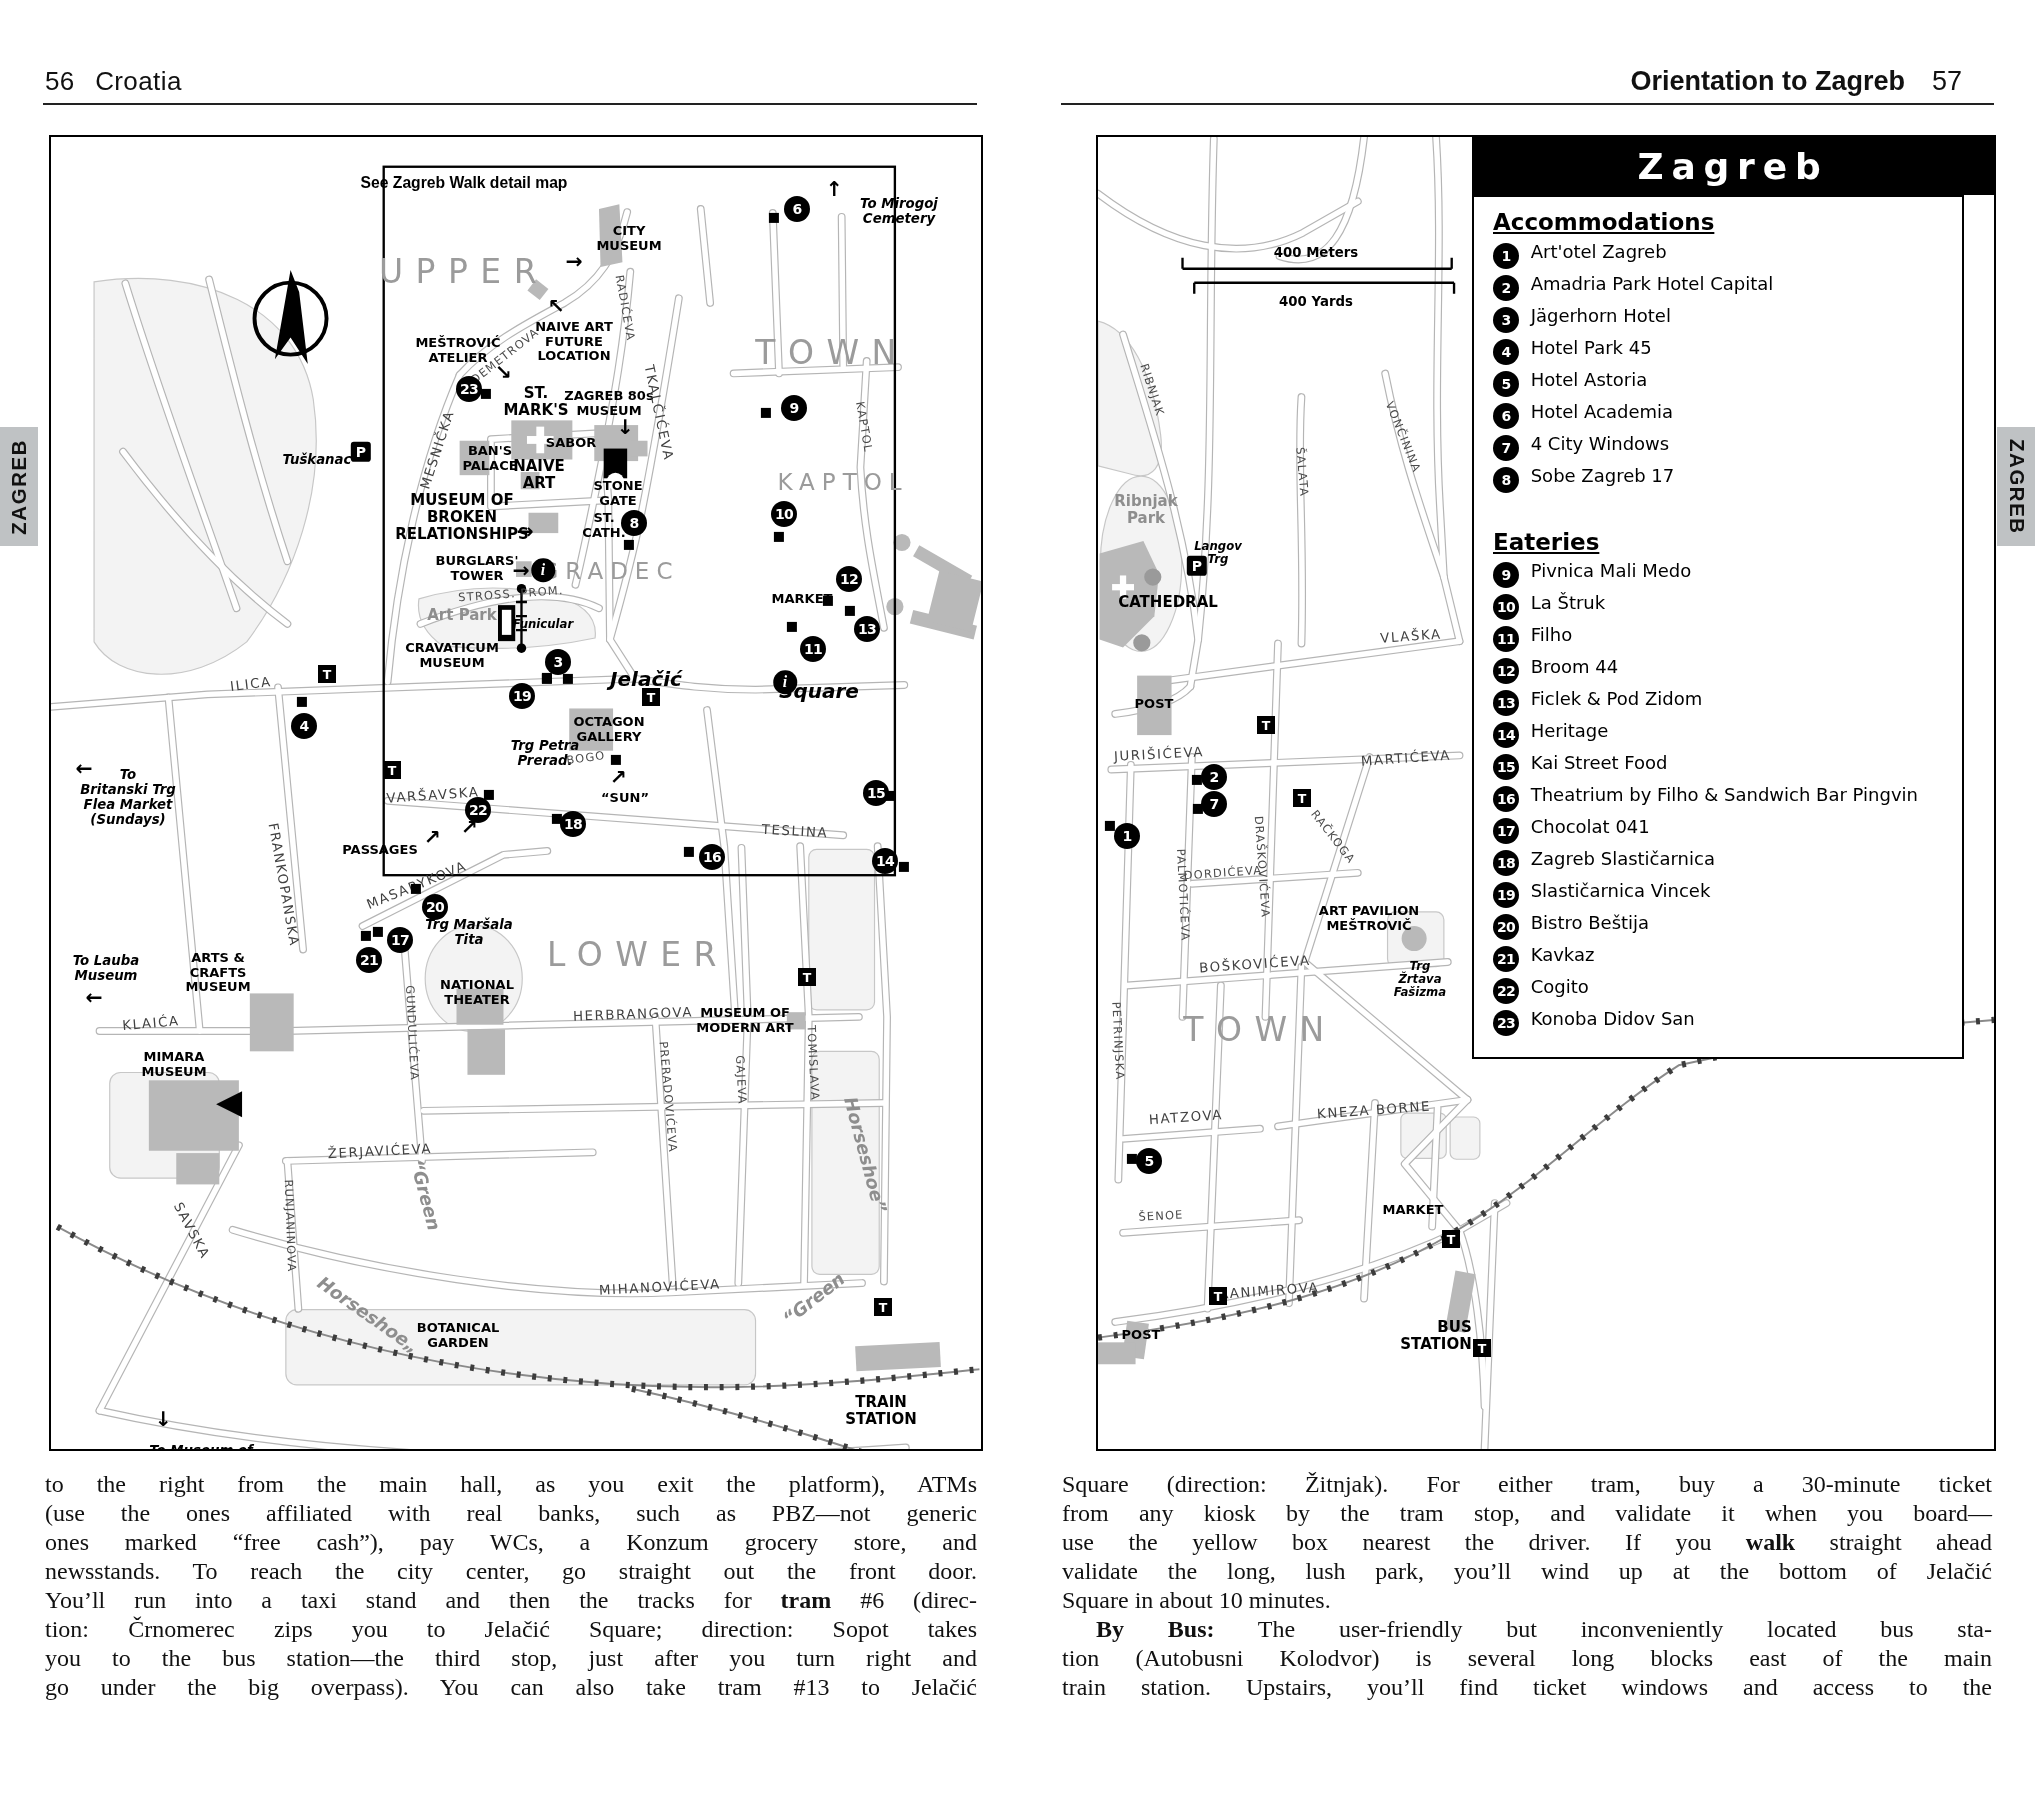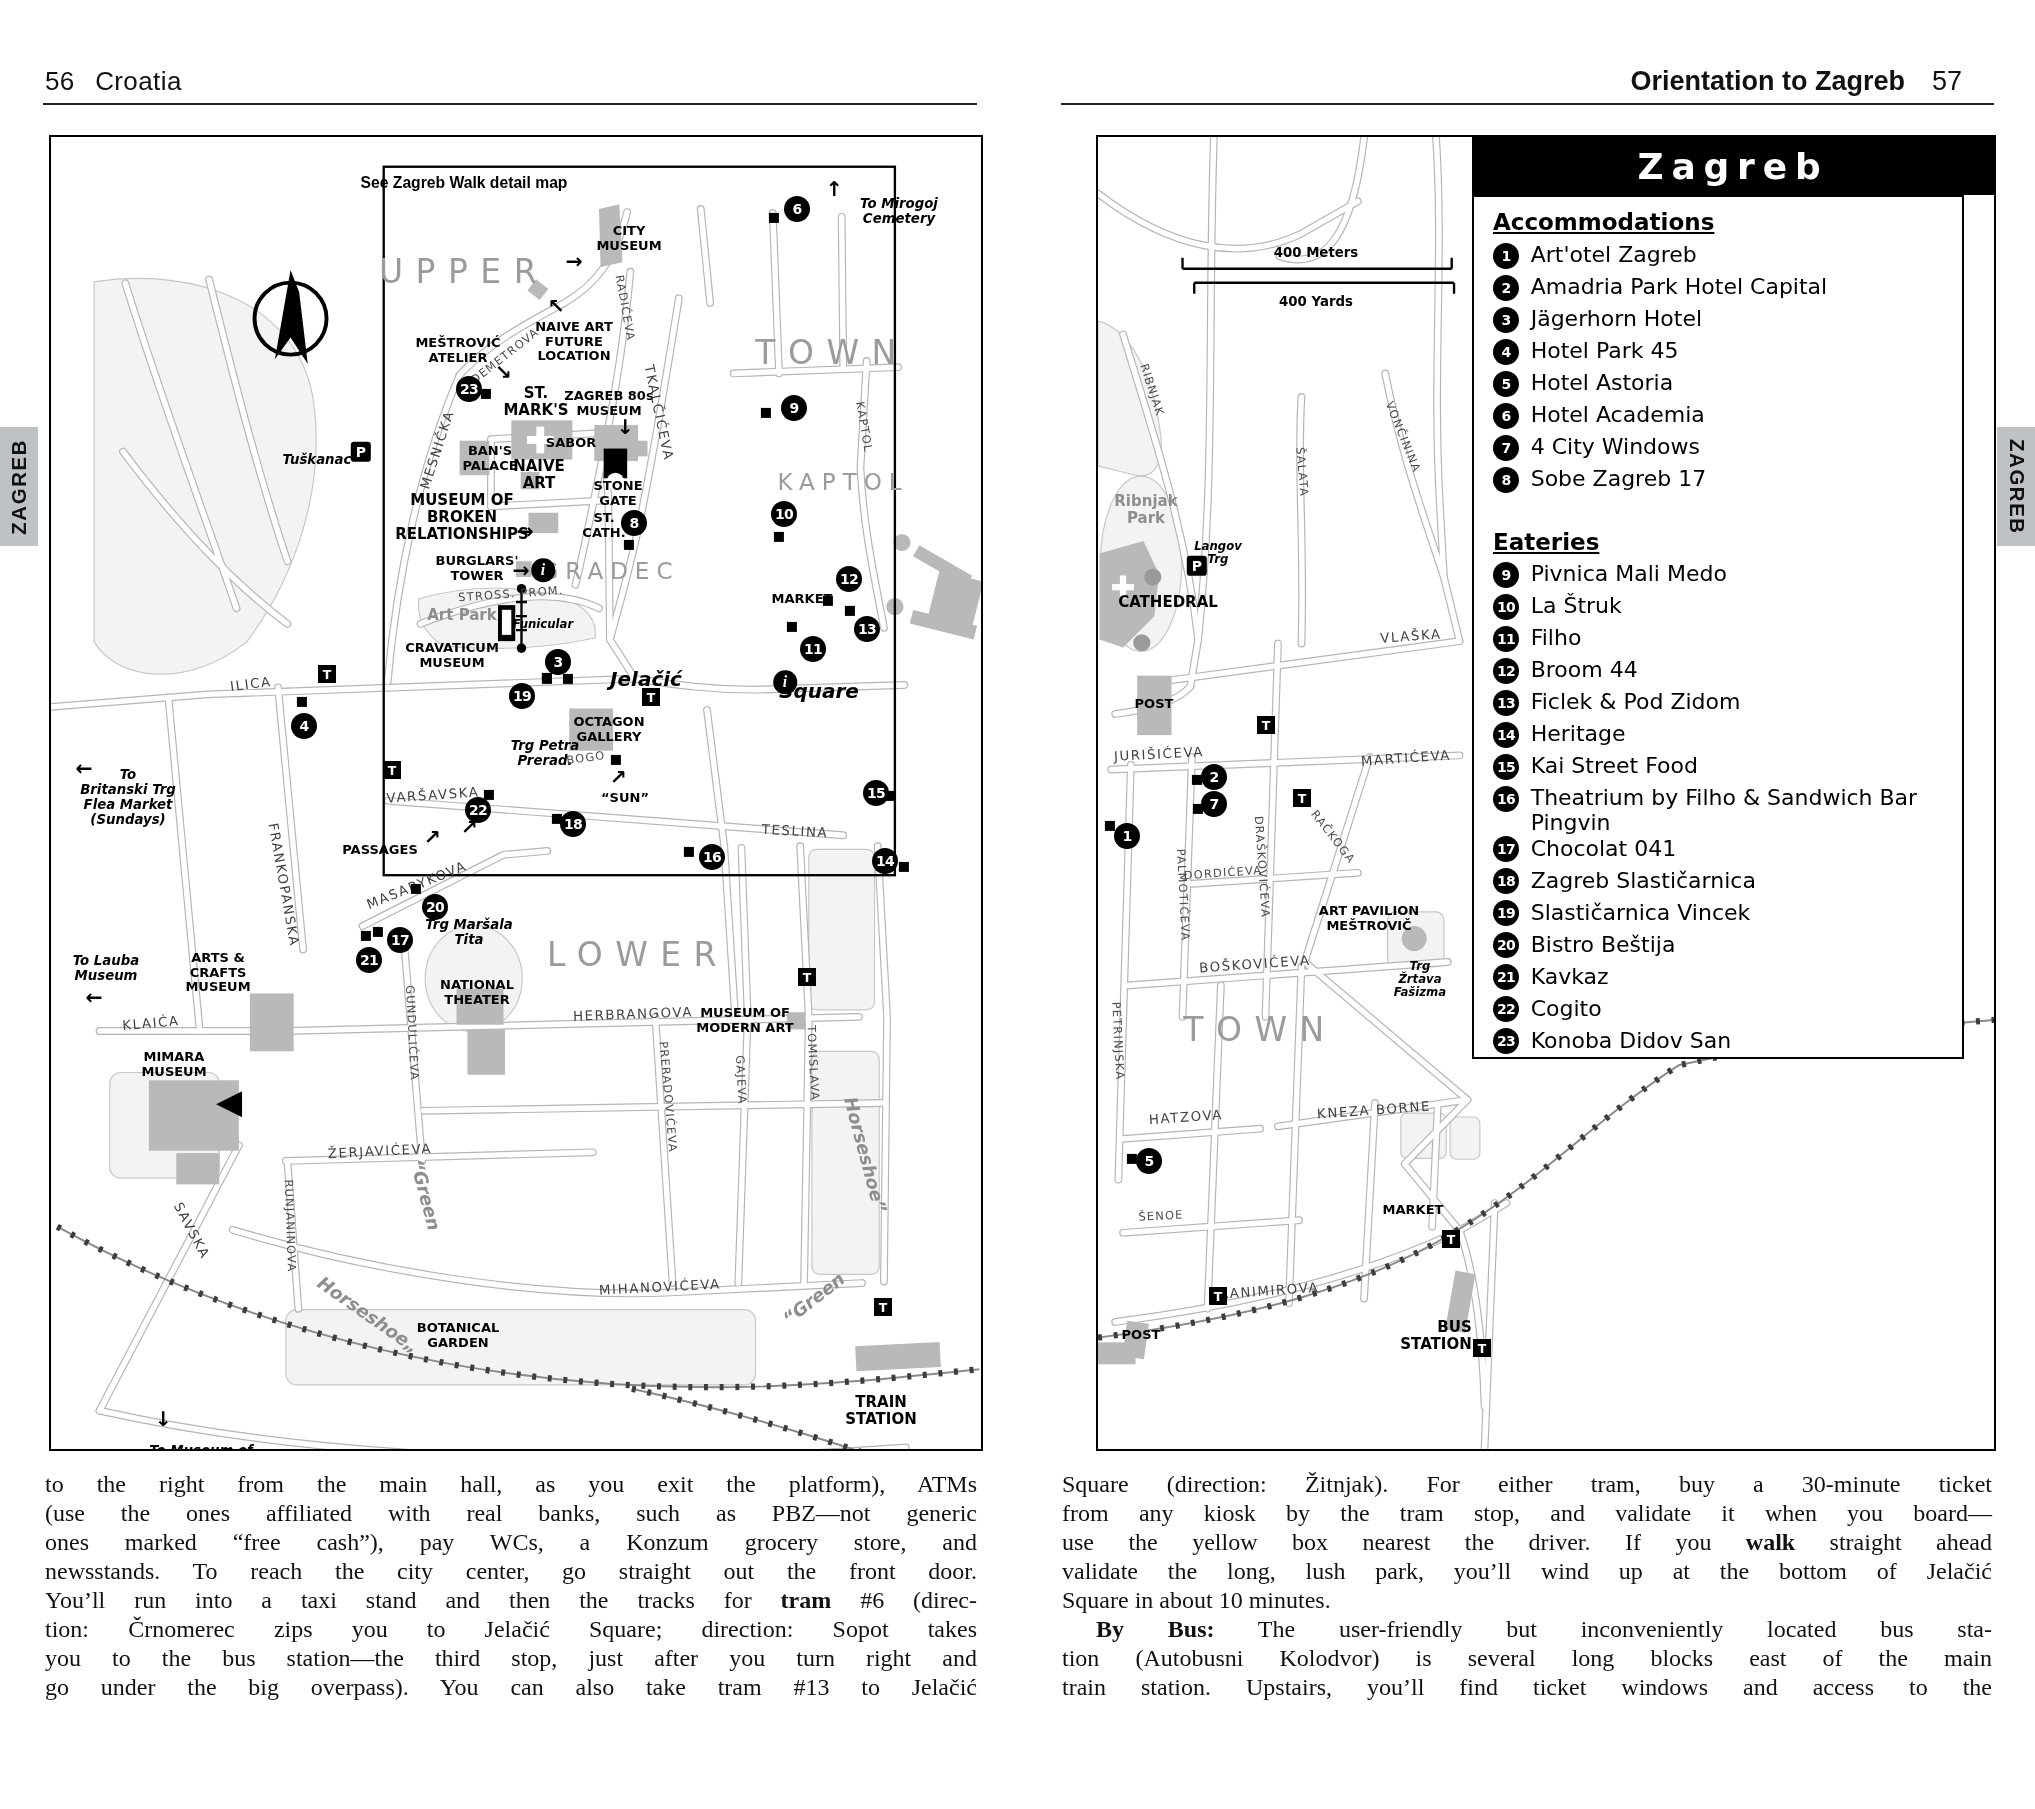--- a/index.html
+++ b/index.html
@@ -72,21 +72,21 @@
         display:flex;align-items:center;justify-content:center;font-weight:bold;font-size:36px;
         letter-spacing:7.8px;}
   #legend-box{position:absolute;left:374px;top:58px;width:492px;height:864px;background:#fff;
         border:2.3px solid #000;box-sizing:border-box;padding:9.4px 0 0 19px;}
   .leg-head{font-size:23px;font-weight:bold;text-decoration:underline;margin:3.1px 0 6.3px 0;}
   .leg-gap{margin-top:31px;}
   .leg-item{display:flex;align-items:flex-start;min-height:32px;margin-bottom:0;}
   .leg-item .cnum{flex:0 0 26px;width:26px;height:26px;border-radius:50%;background:#000;color:#fff;
         display:flex;align-items:center;justify-content:center;font-weight:bold;font-size:14px;
         letter-spacing:-0.8px;margin-top:0.8px;}
-  .leg-item .ltxt{font-size:22px;margin-left:11.7px;line-height:1.15;max-width:423px;}
+  .leg-item .ltxt{font-size:18px;margin-left:11.7px;line-height:1.15;max-width:423px;}
   
   .col{position:absolute;top:1470px;font-family:"Liberation Serif",serif;font-size:24px;color:#111;}
   #col-left{left:45px;width:932px;}
   #col-right{left:1062px;width:930px;}
   .bline{line-height:29px;text-align:justify;text-align-last:justify;}
   .bline.nj{text-align:left;text-align-last:left;}
   .bline.ind{text-indent:34px;}
 </style>
 </head>
 <body>

